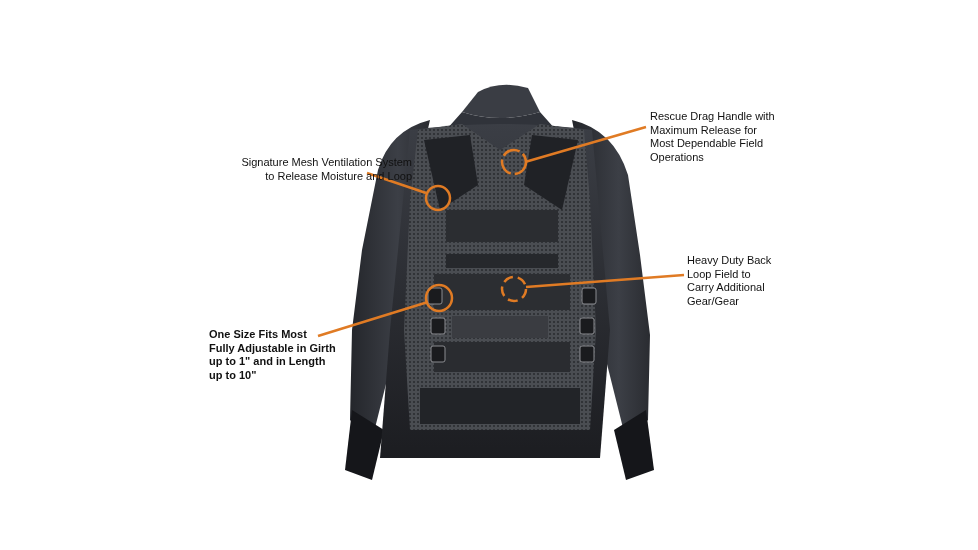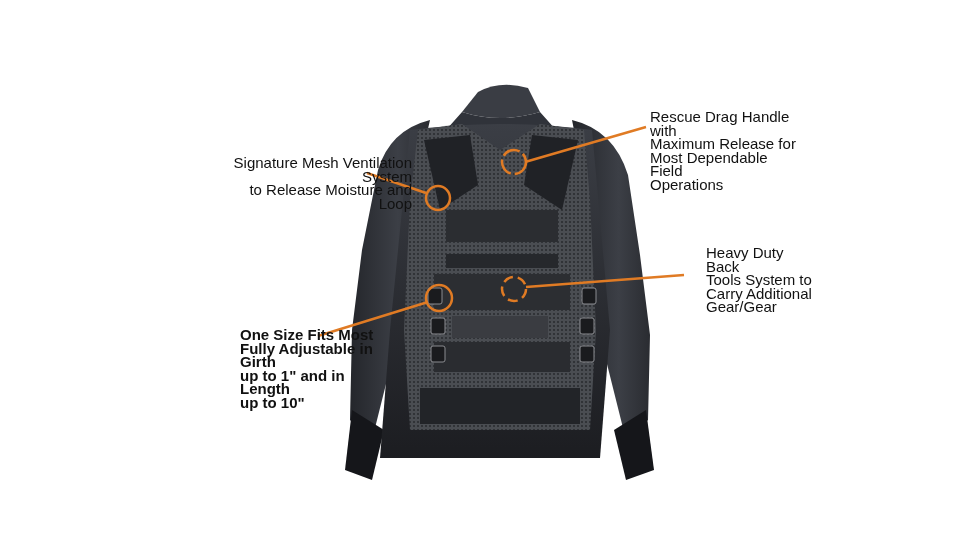--- a/index.html
+++ b/index.html
@@ -1,23 +1,23 @@
 <!DOCTYPE html>
 <html><head>
   <meta charset="utf-8">
   <style>
     html, body { margin: 0; padding: 0; background: #ffffff; }
     body { width: 978px; height: 550px; position: relative; overflow: hidden; font-family: "Liberation Sans", sans-serif; }
     .stage { position: absolute; left: 0; top: 0; width: 978px; height: 550px; background: #ffffff; }
     svg.photo { position: absolute; left: 0; top: 0; }
-    .callout { position: absolute; font-size: 15px; line-height: 13.5px; color: #111111; }
+    .callout { position: absolute; font-size: 11px; line-height: 13.5px; color: #111111; }
     .c-mesh { left: 212px; top: 156px; width: 200px; text-align: right; }
     .c-drag { left: 650px; top: 110px; width: 150px; }
-    .c-loop { left: 687px; top: 246px; width: 110px; margin-left: 19px; }
-    .c-size { left: 209px; top: 328px; width: 140px; margin-left: 31px; }
+    .c-loop { left: 687px; top: 254px; width: 110px; }
+    .c-size { left: 209px; top: 328px; width: 140px; }
     .c-size .title { font-weight: bold; display: block; }
     .c-size span { display: block; font-weight: bold; }
   </style>
 </head>
 <body>
 
 <div class="stage">
   <svg class="photo" width="978" height="550" viewBox="0 0 978 550">
     <defs>
       <pattern id="mesh" width="4" height="4" patternUnits="userSpaceOnUse">
@@ -95,21 +95,21 @@
 
   <div class="callout c-drag">
     <div>Rescue Drag Handle with</div>
     <div>Maximum Release for</div>
     <div>Most Dependable Field</div>
     <div>Operations</div>
   </div>
 
   <div class="callout c-loop">
     <div>Heavy Duty Back</div>
-    <div>Tools System to</div>
+    <div>Loop Field to</div>
     <div>Carry Additional</div>
     <div>Gear/Gear</div>
   </div>
 
   <div class="callout c-size">
     <span class="title">One Size Fits Most</span>
     <span>Fully Adjustable in Girth</span>
     <span>up to 1" and in Length</span>
     <span>up to 10"</span>
   </div>

